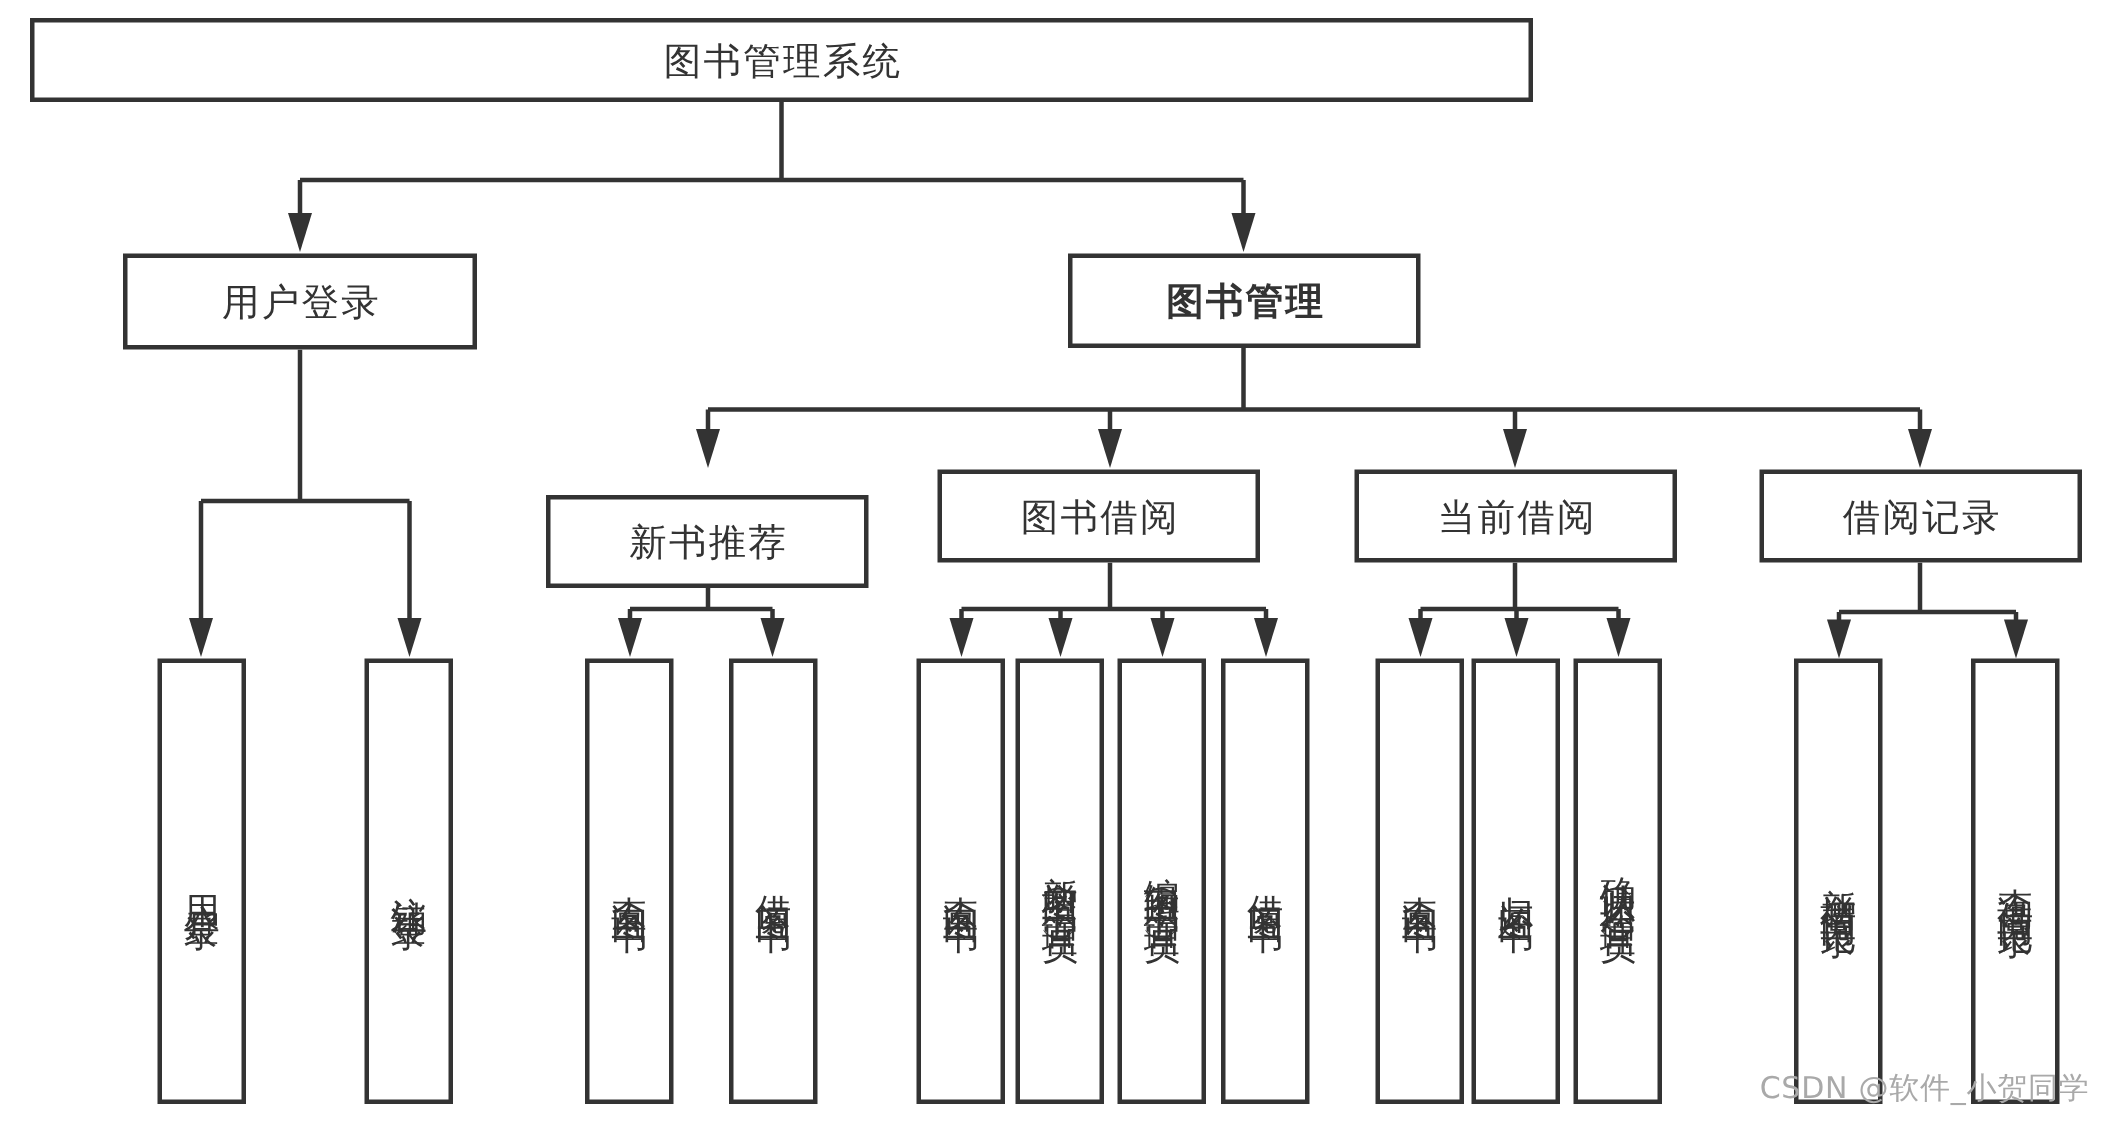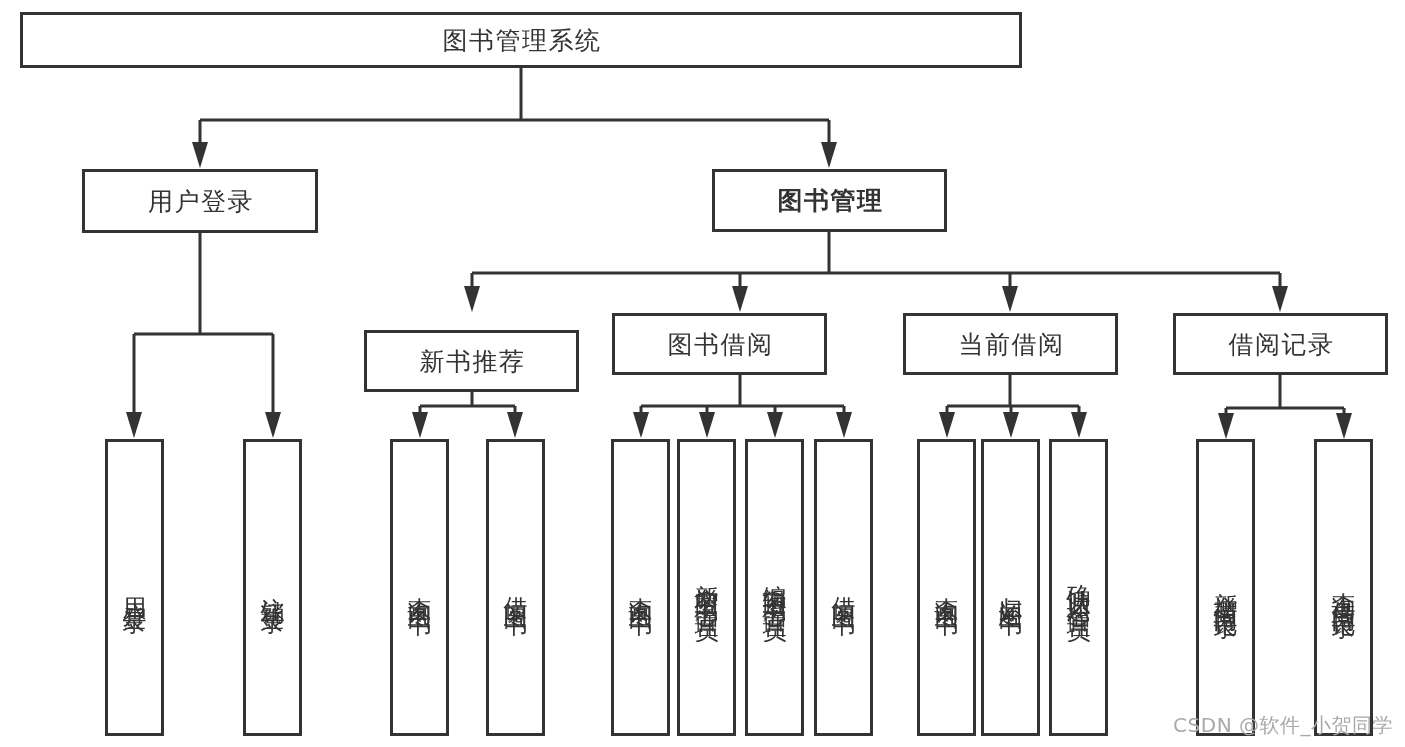--- a/index.html
+++ b/index.html
@@ -137,21 +137,21 @@
   <div class="box" style="left:82px; top:169px; width:236px; height:64px;">
     <span class="hlabel">用户登录</span>
   </div>
   <div class="box" style="left:712px; top:169px; width:235px; height:63px;font-weight:bold;">
     <span class="hlabel">图书管理</span>
   </div>
 
   <div class="box" style="left:364px; top:330px; width:215px; height:62px;">
     <span class="hlabel">新书推荐</span>
   </div>
-  <div class="box" style="left:612px; top:313px; width:215px; height:62px;">
+  <div class="box" style="left:625px; top:313px; width:215px; height:62px;">
     <span class="hlabel">图书借阅</span>
   </div>
   <div class="box" style="left:1173px; top:313px; width:215px; height:62px;">
     <span class="hlabel">借阅记录</span>
   </div>
   <div class="box" style="left:903px; top:313px; width:215px; height:62px;">
     <span class="hlabel">当前借阅</span>
   </div>
 
   <div class="vbox" style="left:105px; top:439px; width:59px; height:297px;">

